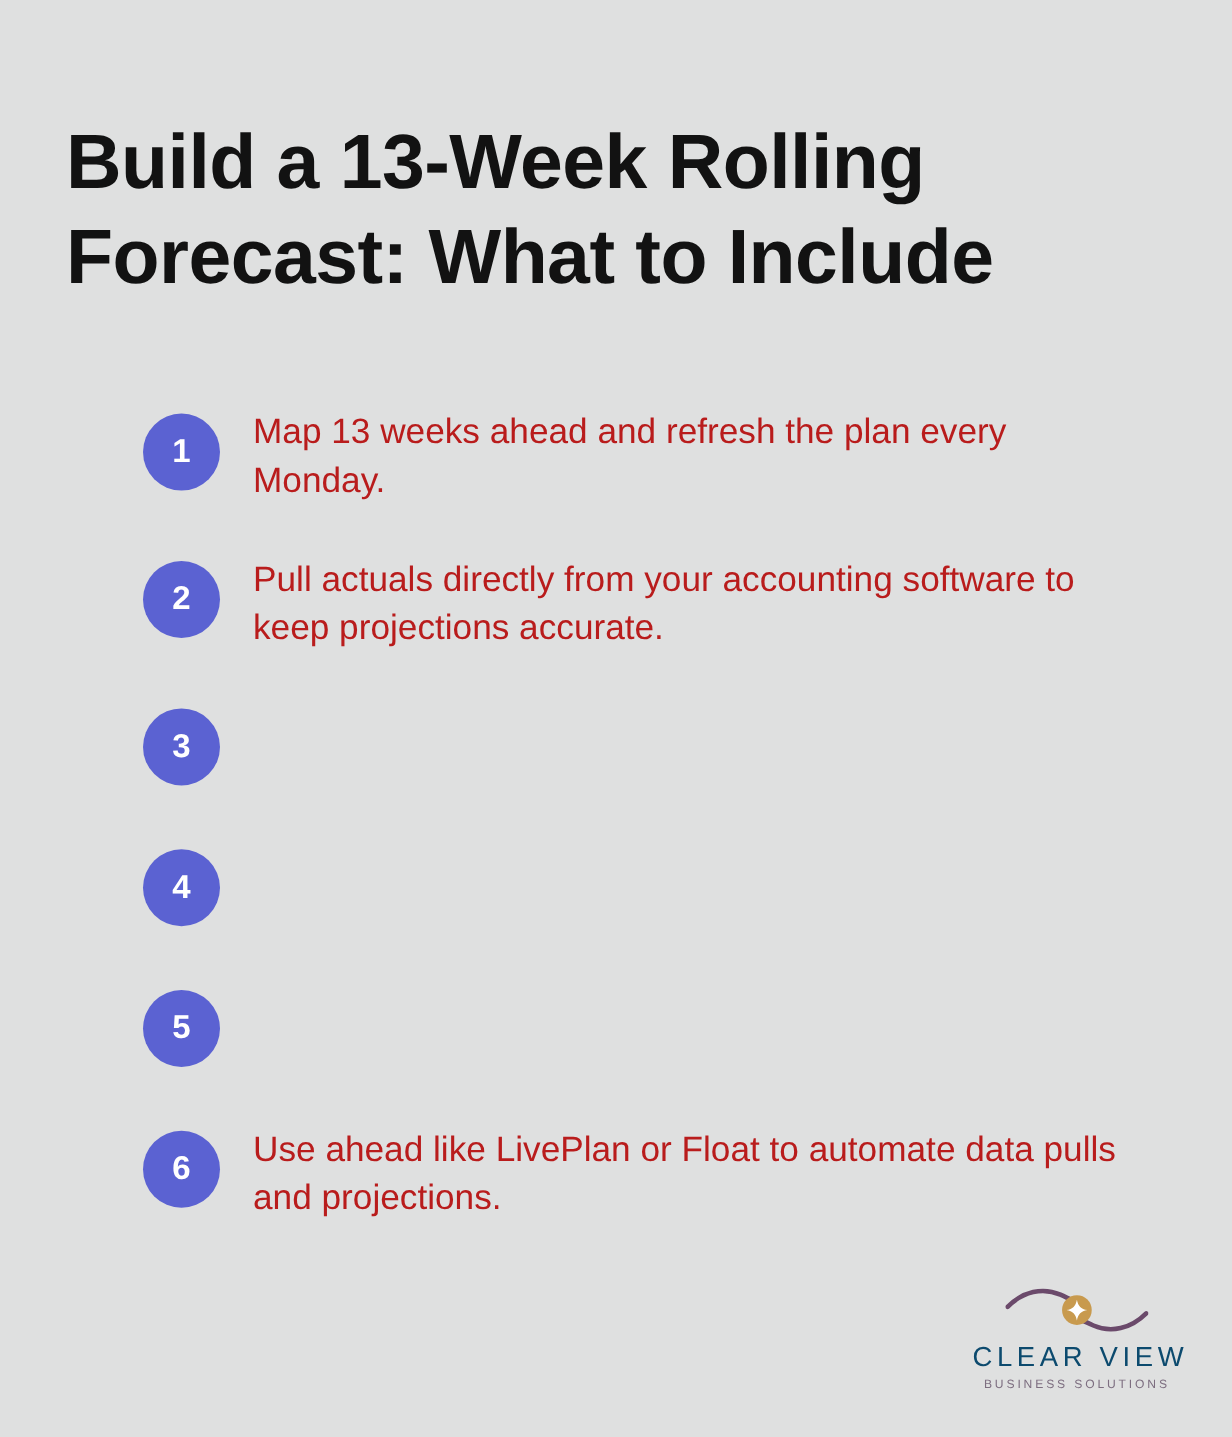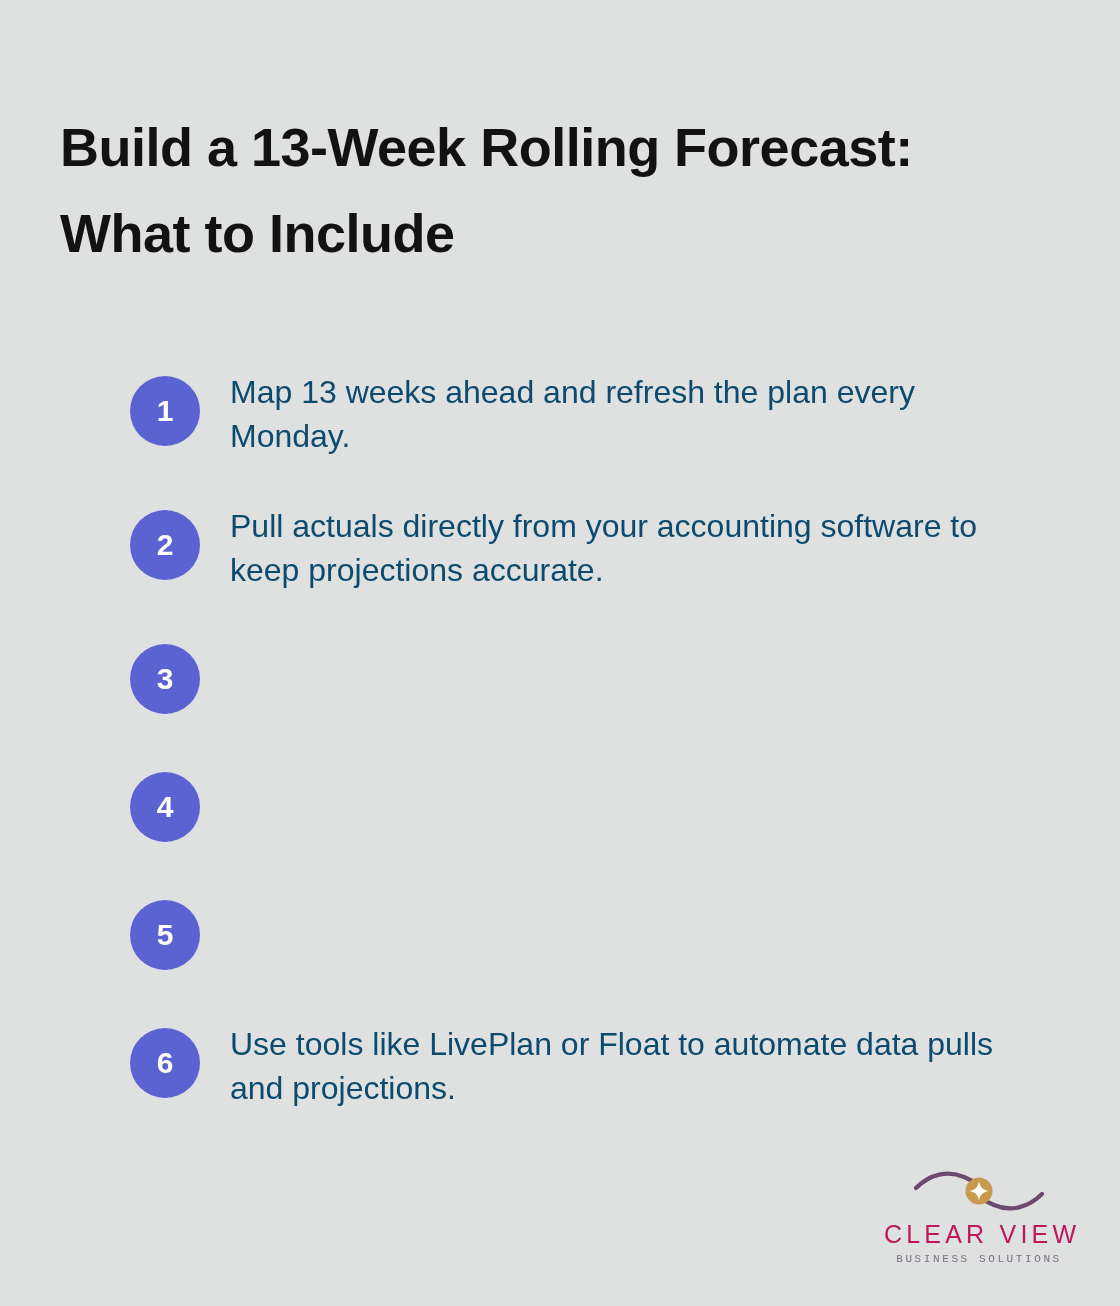--- a/index.html
+++ b/index.html
@@ -27,21 +27,21 @@
   .title-block {
     position: absolute;
     left: 60px;
     top: 104px;
     width: 900px;
   }
   .poster-title {
     margin: 0;
     font-family: "Liberation Sans", sans-serif;
     font-weight: 700;
-    font-size: 54px;
+    font-size: 70px;
     line-height: 86px;
     letter-spacing: -0.5px;
     color: #121212;
     white-space: pre-line;
   }
 
   
   .steps {
     position: absolute;
     left: 130px;
@@ -77,21 +77,21 @@
     user-select: none;
   }
   .step-text {
     flex: 1 1 auto;
     margin-left: 30px;
     padding-top: 2px;
     font-family: "Liberation Sans", sans-serif;
     font-weight: 400;
     font-size: 32px;
     line-height: 44px;
-    color: #0c4a6e;
+    color: #b91c1c;
     max-width: 800px;
   }
 
   
   .logo {
     position: absolute;
     right: 46px;
     bottom: 38px;
     width: 190px;
     text-align: center;
@@ -100,26 +100,26 @@
     display: block;
     width: 130px;
     height: 46px;
     margin: 0 auto 6px auto;
   }
   .logo-name {
     font-family: "Liberation Sans", sans-serif;
     font-size: 25px;
     font-weight: 400;
     letter-spacing: 4.2px;
-    color: #be185d;
+    color: #0c4a6e;
     line-height: 28px;
     white-space: nowrap;
   }
   .logo-tagline {
-    font-family: Liberation Mono, monospace;
+    font-family: Liberation Sans, sans-serif;
     font-size: 11px;
     font-weight: 400;
     letter-spacing: 2.6px;
     color: #7d6e80;
     line-height: 18px;
     margin-top: 2px;
     white-space: nowrap;
   }
 </style>
 </head>
@@ -150,21 +150,21 @@
     <li class="step">
       <div class="step-badge">4</div>
     </li>
 
     <li class="step">
       <div class="step-badge">5</div>
     </li>
 
     <li class="step">
       <div class="step-badge">6</div>
-      <div class="step-text">Use tools like LivePlan or Float to automate data pulls and projections.</div>
+      <div class="step-text">Use ahead like LivePlan or Float to automate data pulls and projections.</div>
     </li>
 
   </ul>
 
   <div class="logo">
     <svg class="logo-mark" viewBox="0 0 130 46" xmlns="http://www.w3.org/2000/svg">
 
       <path d="M2 20 C 16 6, 34 2, 50 9 C 58 12.5, 64 16, 70 17" fill="none" stroke="#6b4a6b" stroke-width="4.2" stroke-linecap="round"></path>
 
       <path d="M128 26 C 114 40, 96 44, 80 37 C 72 33.5, 66 30, 60 29" fill="none" stroke="#6b4a6b" stroke-width="4.2" stroke-linecap="round"></path>

